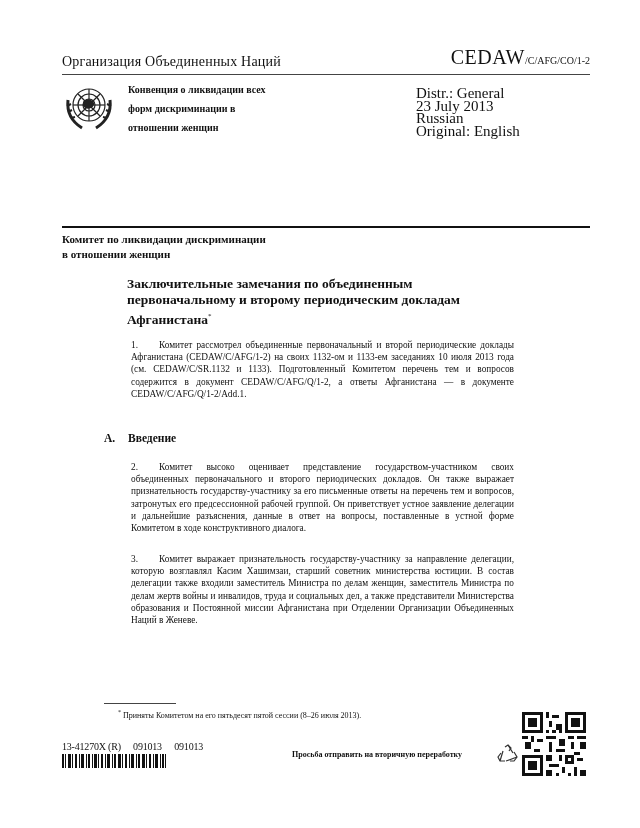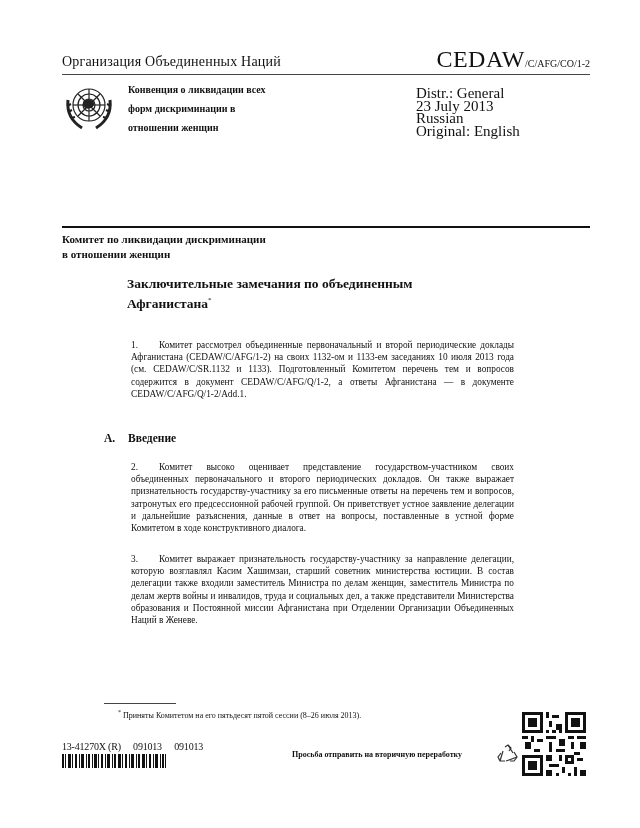--- a/index.html
+++ b/index.html
@@ -1,21 +1,21 @@
 <!DOCTYPE html>
 <html><head>
 <meta charset="utf-8">
 <style>
   html, body { margin: 0; padding: 0; background: #ffffff; }
   body { width: 640px; height: 828px; position: relative; overflow: hidden;
          font-family: "Liberation Serif", "DejaVu Serif", serif; color: #111; }
   .abs { position: absolute; }
   .org-name { left: 62px; top: 54px; font-size: 14px; letter-spacing: 0.2px; }
   .symbol { right: 50px; top: 46px; white-space: nowrap; }
-  .symbol .big { font-size: 24px; letter-spacing: 0.5px; }
+  .symbol .big { font-size: 20px; letter-spacing: 0.5px; }
   .symbol .small { font-size: 10px; text-align: right; }
   .rule-top { left: 62px; top: 74px; width: 528px; height: 1px; background: #444; }
   .emblem { left: 62px; top: 80px; width: 54px; height: 54px; }
   .convention { left: 128px; top: 80px; width: 270px; font-weight: bold; font-size: 10px; line-height: 19px; }
   .distr { left: 416px; top: 87px; font-size: 15px; line-height: 12.5px; }
   .rule-thick { left: 62px; top: 226px; width: 528px; height: 2px; background: #111; }
   .committee { left: 62px; top: 232px; font-weight: bold; font-size: 11px; line-height: 15px; }
   .doc-title { left: 127px; top: 276px; width: 420px; font-weight: bold; font-size: 13.5px; line-height: 16px; }
   .doc-title sup { font-size: 7px; font-weight: normal; }
   .para { left: 131px; width: 383px; font-size: 9.3px; line-height: 12.2px; text-align: justify; }
@@ -76,20 +76,21 @@
 
 <div class="abs rule-thick"></div>
 
 <div class="abs committee">
   <div>Комитет по ликвидации дискриминации</div>
   <div>в отношении женщин</div>
 </div>
 
 <div class="abs doc-title">
   <div>Заключительные замечания по объединенным</div>
+  <div>первоначальному и второму периодическим докладам</div>
   <div><span>Афганистана</span><sup>*</sup></div>
 </div>
 
 <div class="abs para p1">
   <span class="num">1.</span><span>Комитет рассмотрел объединенные первоначальный и второй периодические доклады Афганистана (CEDAW/C/AFG/1-2) на своих 1132-ом и 1133-ем заседаниях 10 июля 2013 года (см. CEDAW/C/SR.1132 и 1133). Подготовленный Комитетом перечень тем и вопросов содержится в документ CEDAW/C/AFG/Q/1-2, а ответы Афганистана — в документе CEDAW/C/AFG/Q/1-2/Add.1.</span>
 </div>
 
 <div class="abs section-heading">
   <span class="letter">A.</span><span>Введение</span>
 </div>

